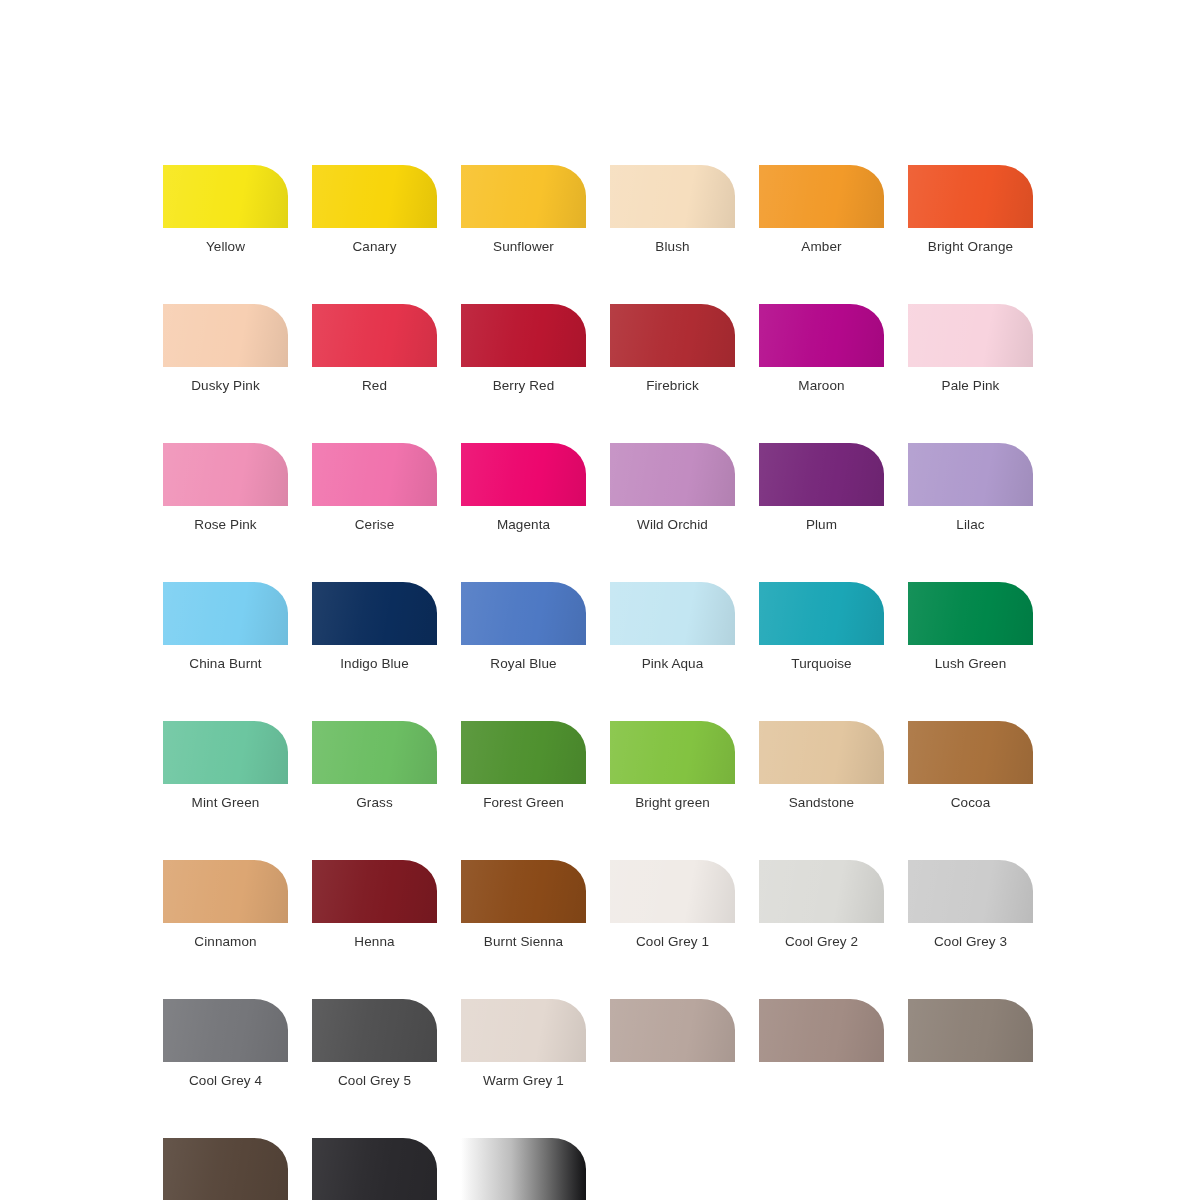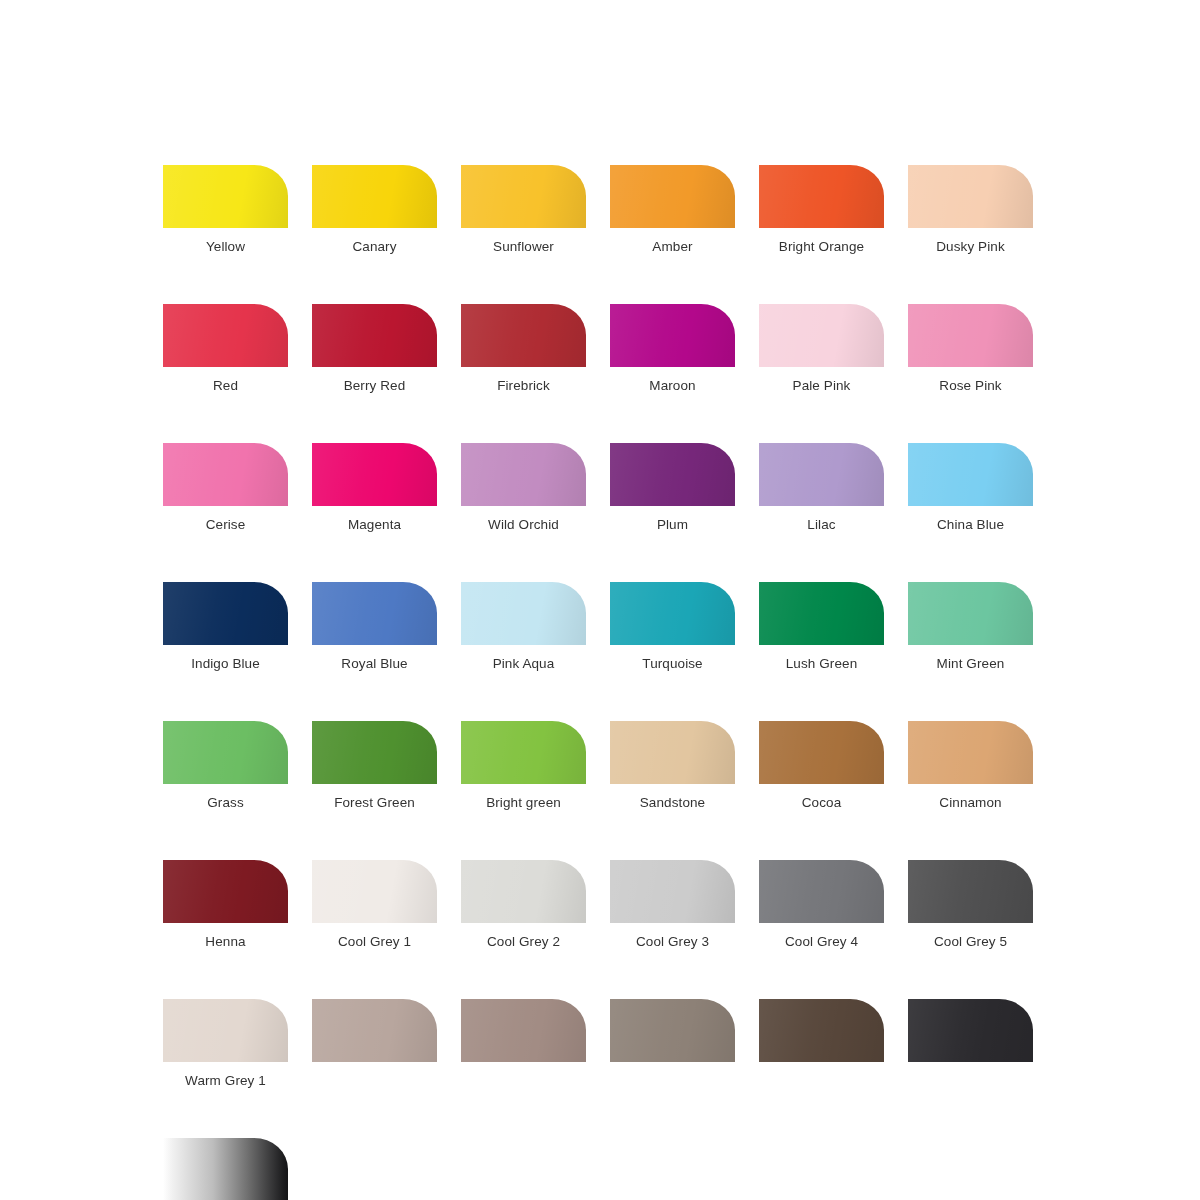--- a/index.html
+++ b/index.html
@@ -86,20 +86,24 @@
       </div>
       <div class="swatch-cell">
         <div class="swatch-chip" style="background-color: rgb(248, 213, 10);"></div>
         <div class="swatch-label">Canary</div>
       </div>
       <div class="swatch-cell">
         <div class="swatch-chip" style="background-color: rgb(248, 194, 43);"></div>
         <div class="swatch-label">Sunflower</div>
       </div>
       <div class="swatch-cell">
+        <div class="swatch-chip" style="background-color: rgb(246, 222, 190);"></div>
+        <div class="swatch-label">Blush</div>
+      </div>
+      <div class="swatch-cell">
         <div class="swatch-chip" style="background-color: rgb(242, 154, 41);"></div>
         <div class="swatch-label">Amber</div>
       </div>
       <div class="swatch-cell">
         <div class="swatch-chip" style="background-color: rgb(238, 85, 39);"></div>
         <div class="swatch-label">Bright Orange</div>
       </div>
       <div class="swatch-cell">
         <div class="swatch-chip" style="background-color: rgb(247, 207, 178);"></div>
         <div class="swatch-label">Dusky Pink</div>
@@ -143,21 +147,21 @@
       <div class="swatch-cell">
         <div class="swatch-chip" style="background-color: rgb(118, 39, 122);"></div>
         <div class="swatch-label">Plum</div>
       </div>
       <div class="swatch-cell">
         <div class="swatch-chip" style="background-color: rgb(175, 154, 205);"></div>
         <div class="swatch-label">Lilac</div>
       </div>
       <div class="swatch-cell">
         <div class="swatch-chip" style="background-color: rgb(122, 207, 242);"></div>
-        <div class="swatch-label">China Blue</div>
+        <div class="swatch-label">China Burnt</div>
       </div>
       <div class="swatch-cell">
         <div class="swatch-chip" style="background-color: rgb(11, 45, 92);"></div>
         <div class="swatch-label">Indigo Blue</div>
       </div>
       <div class="swatch-cell">
         <div class="swatch-chip" style="background-color: rgb(78, 121, 196);"></div>
         <div class="swatch-label">Royal Blue</div>
       </div>
       <div class="swatch-cell">
@@ -198,20 +202,24 @@
       </div>
       <div class="swatch-cell">
         <div class="swatch-chip" style="background-color: rgb(220, 166, 115);"></div>
         <div class="swatch-label">Cinnamon</div>
       </div>
       <div class="swatch-cell">
         <div class="swatch-chip" style="background-color: rgb(126, 26, 34);"></div>
         <div class="swatch-label">Henna</div>
       </div>
       <div class="swatch-cell">
+        <div class="swatch-chip" style="background-color: rgb(138, 74, 24);"></div>
+        <div class="swatch-label">Burnt Sienna</div>
+      </div>
+      <div class="swatch-cell">
         <div class="swatch-chip" style="background-color: rgb(240, 235, 231);"></div>
         <div class="swatch-label">Cool Grey 1</div>
       </div>
       <div class="swatch-cell">
         <div class="swatch-chip" style="background-color: rgb(220, 220, 216);"></div>
         <div class="swatch-label">Cool Grey 2</div>
       </div>
       <div class="swatch-cell">
         <div class="swatch-chip" style="background-color: rgb(204, 204, 204);"></div>
         <div class="swatch-label">Cool Grey 3</div>

